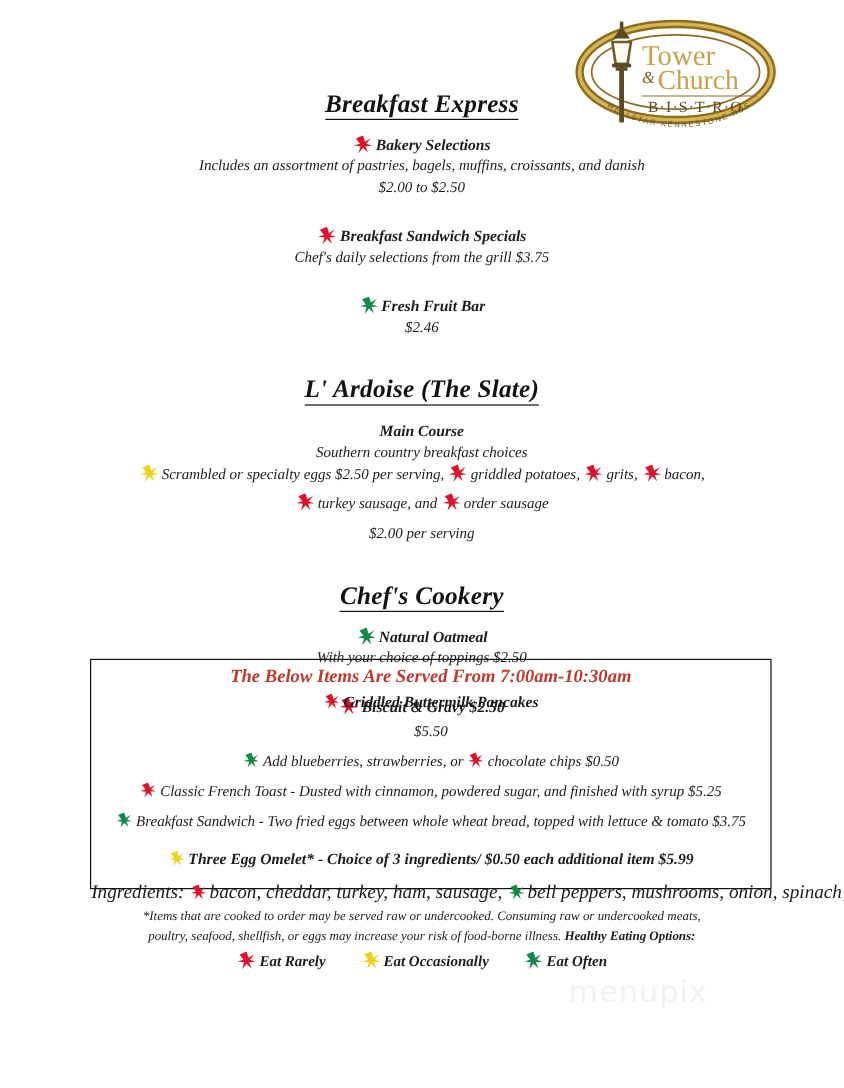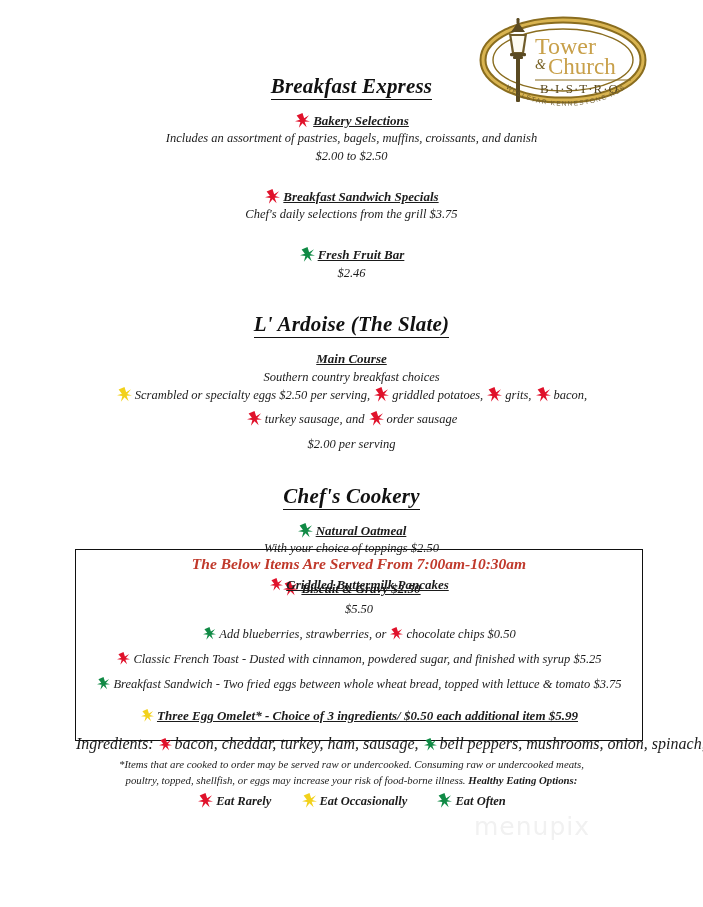--- a/index.html
+++ b/index.html
@@ -45,21 +45,20 @@
     text-align: center;
     font-style: italic;
     font-size: 12.5px;
     line-height: 1.42;
     color: #1b1b1b;
     white-space: nowrap;
   }
   .line.item {
     font-weight: bold;
     font-size: 13px;
-    text-decoration: underline;
   }
   .line.small { font-size: 16px; }
 
   .gap-s { height: 7px; }
   .gap-m { height: 13px; }
   .gap-l { height: 22px; }
   .gap-xl { height: 30px; }
 
   
   .star {
@@ -356,21 +355,21 @@
       <span class="star sm">
         <svg viewBox="0 0 24 24">
             <path d="M12 0 L14.6 8.2 L22.4 3.6 L16.4 11 L24 13.5 L15.4 14.1 L18.6 22.6 L12 16.2 L6.2 23.4 L8.6 14.2 L0 13.2 L7.8 10.8 L2.6 4 Z" fill="#108a45"></path>
           </svg>
       </span><span>bell peppers, mushrooms, onion, spinach, tomato</span>
     </div>
   </div>
 
   <div id="footer">
     <div class="disc">*Items that are cooked to order may be served raw or undercooked. Consuming raw or undercooked meats,</div>
-    <div class="disc"><span>poultry, topped, shellfish, or eggs may increase your risk of food-borne illness. </span><b>Healthy Eating Options:</b></div>
+    <div class="disc"><span>poultry, seafood, shellfish, or eggs may increase your risk of food-borne illness. </span><b>Healthy Eating Options:</b></div>
 
     <div class="legend">
       <span class="slot">
         <span class="star">
           <svg viewBox="0 0 24 24">
               <path d="M12 0 L14.6 8.2 L22.4 3.6 L16.4 11 L24 13.5 L15.4 14.1 L18.6 22.6 L12 16.2 L6.2 23.4 L8.6 14.2 L0 13.2 L7.8 10.8 L2.6 4 Z" fill="#e0122b"></path>
             </svg>
         </span><span>Eat Rarely</span>
       </span>
       <span class="slot">

